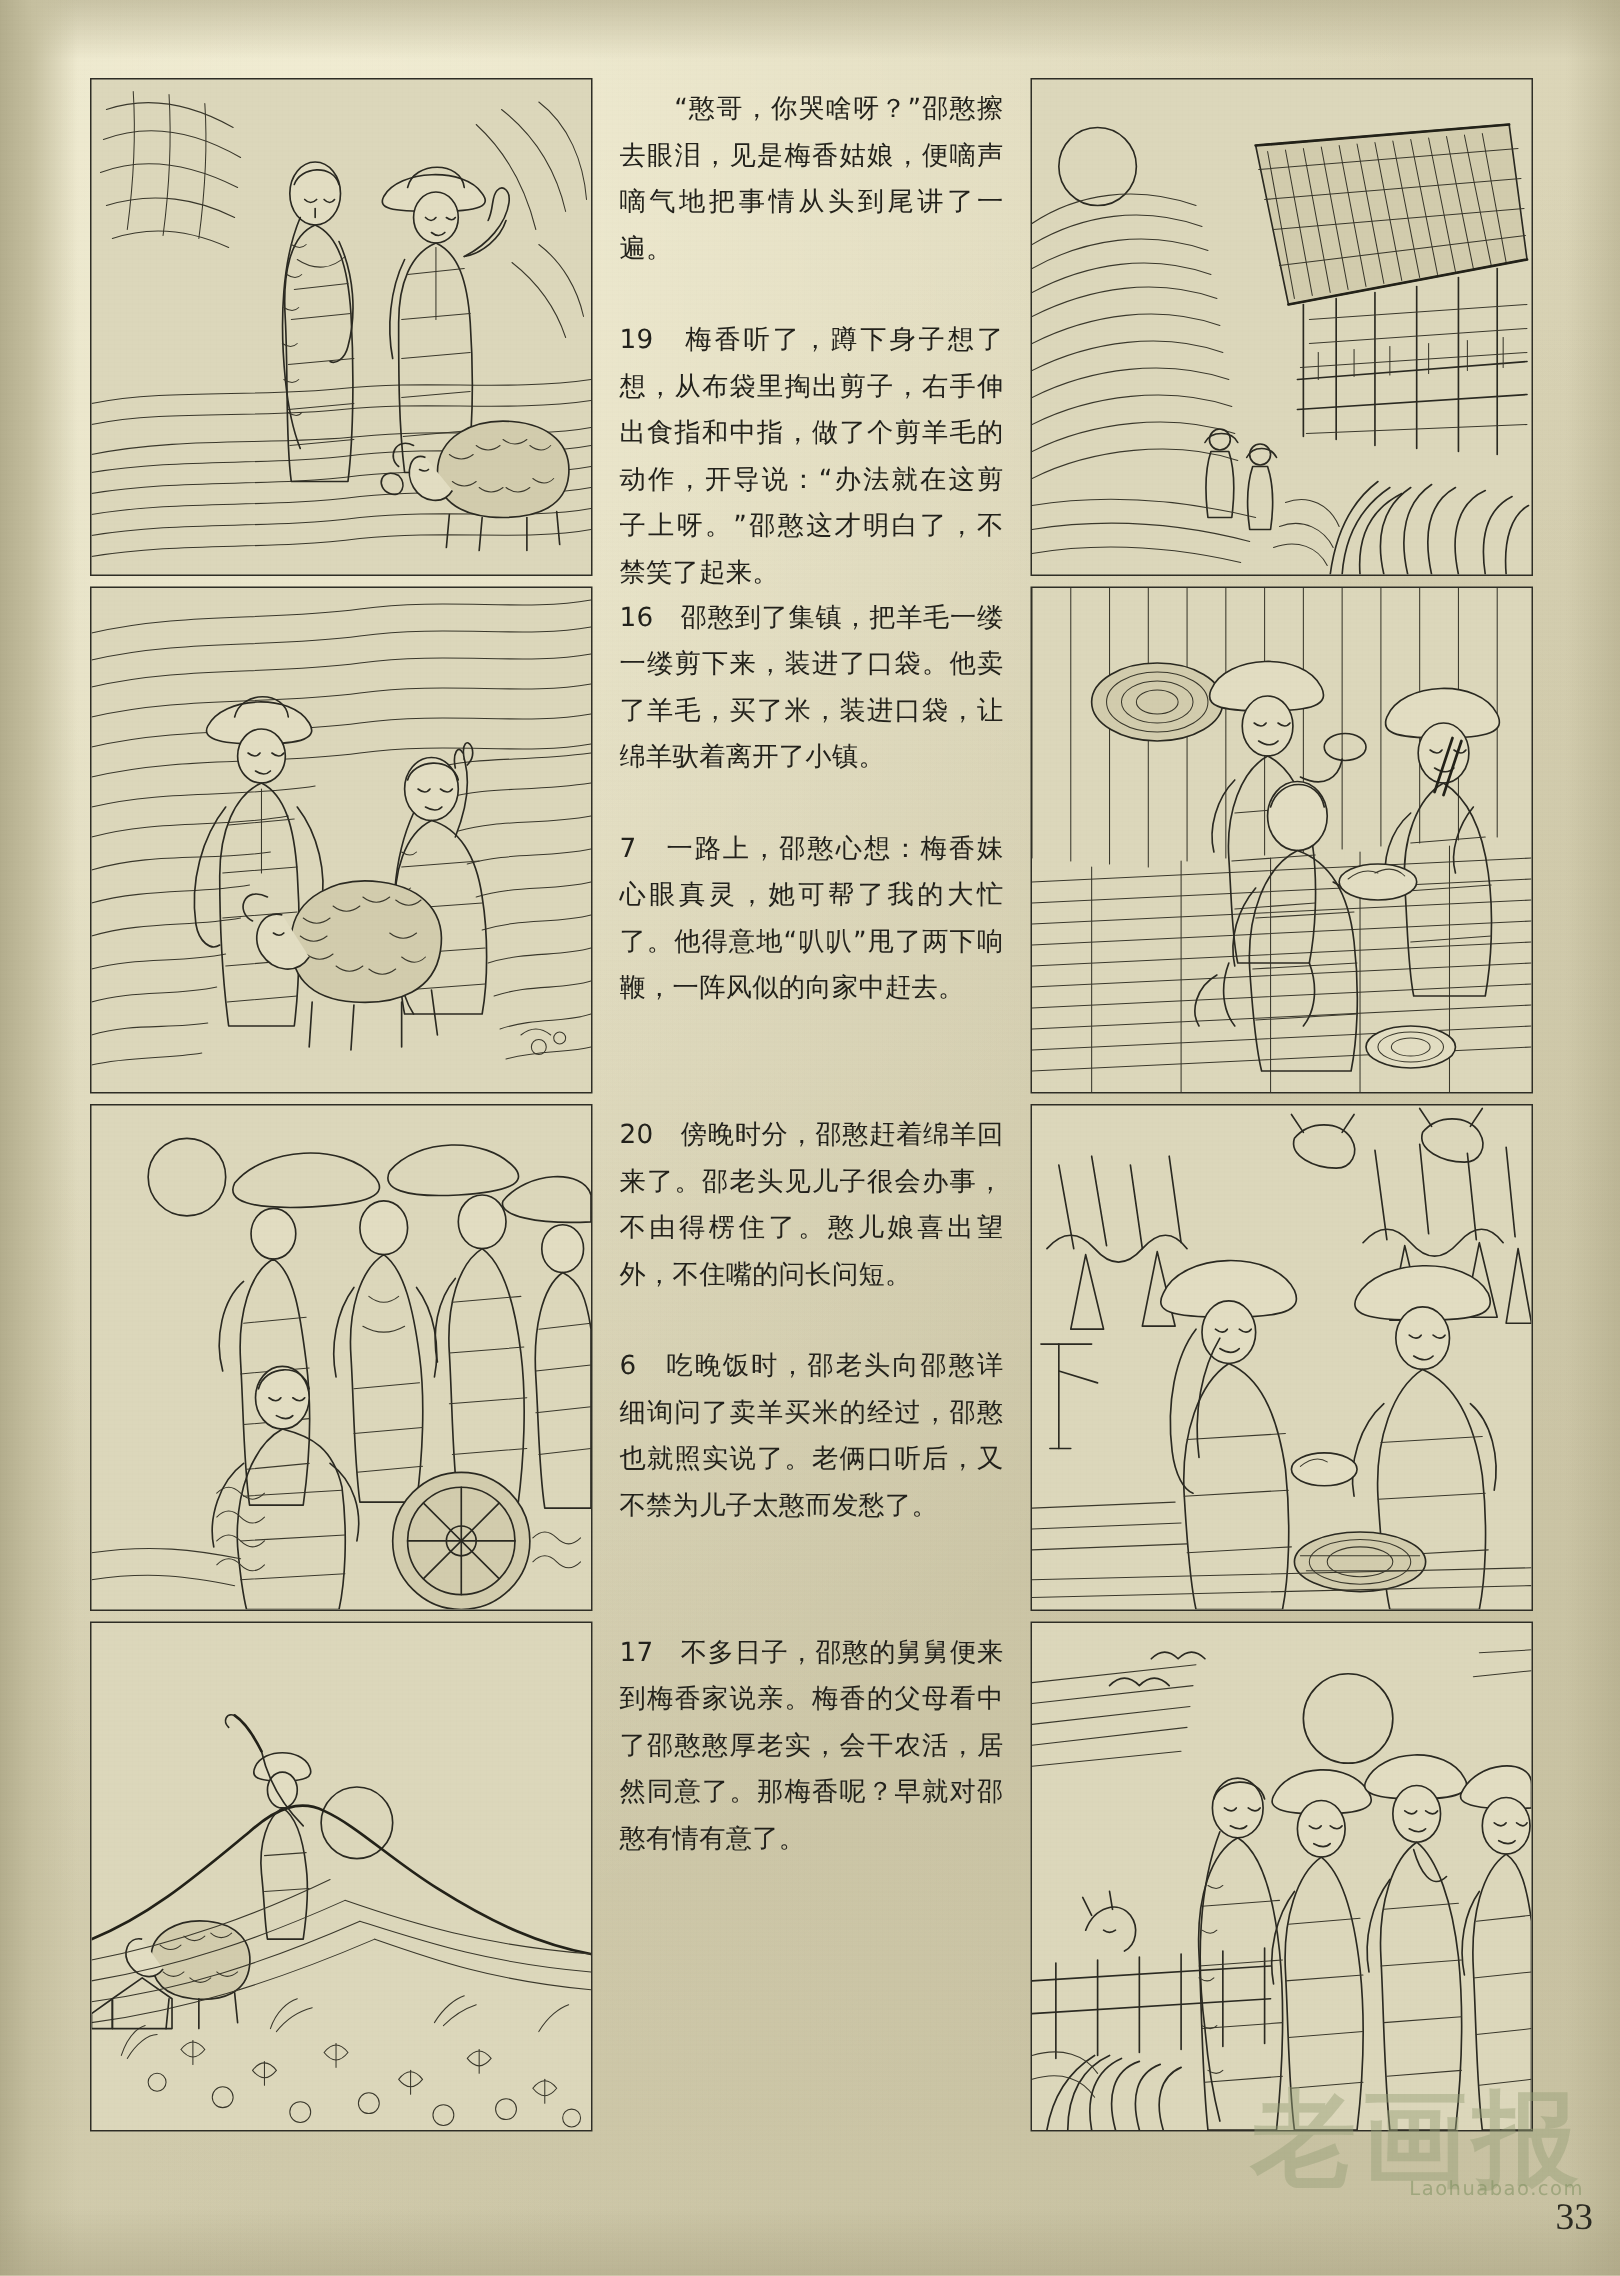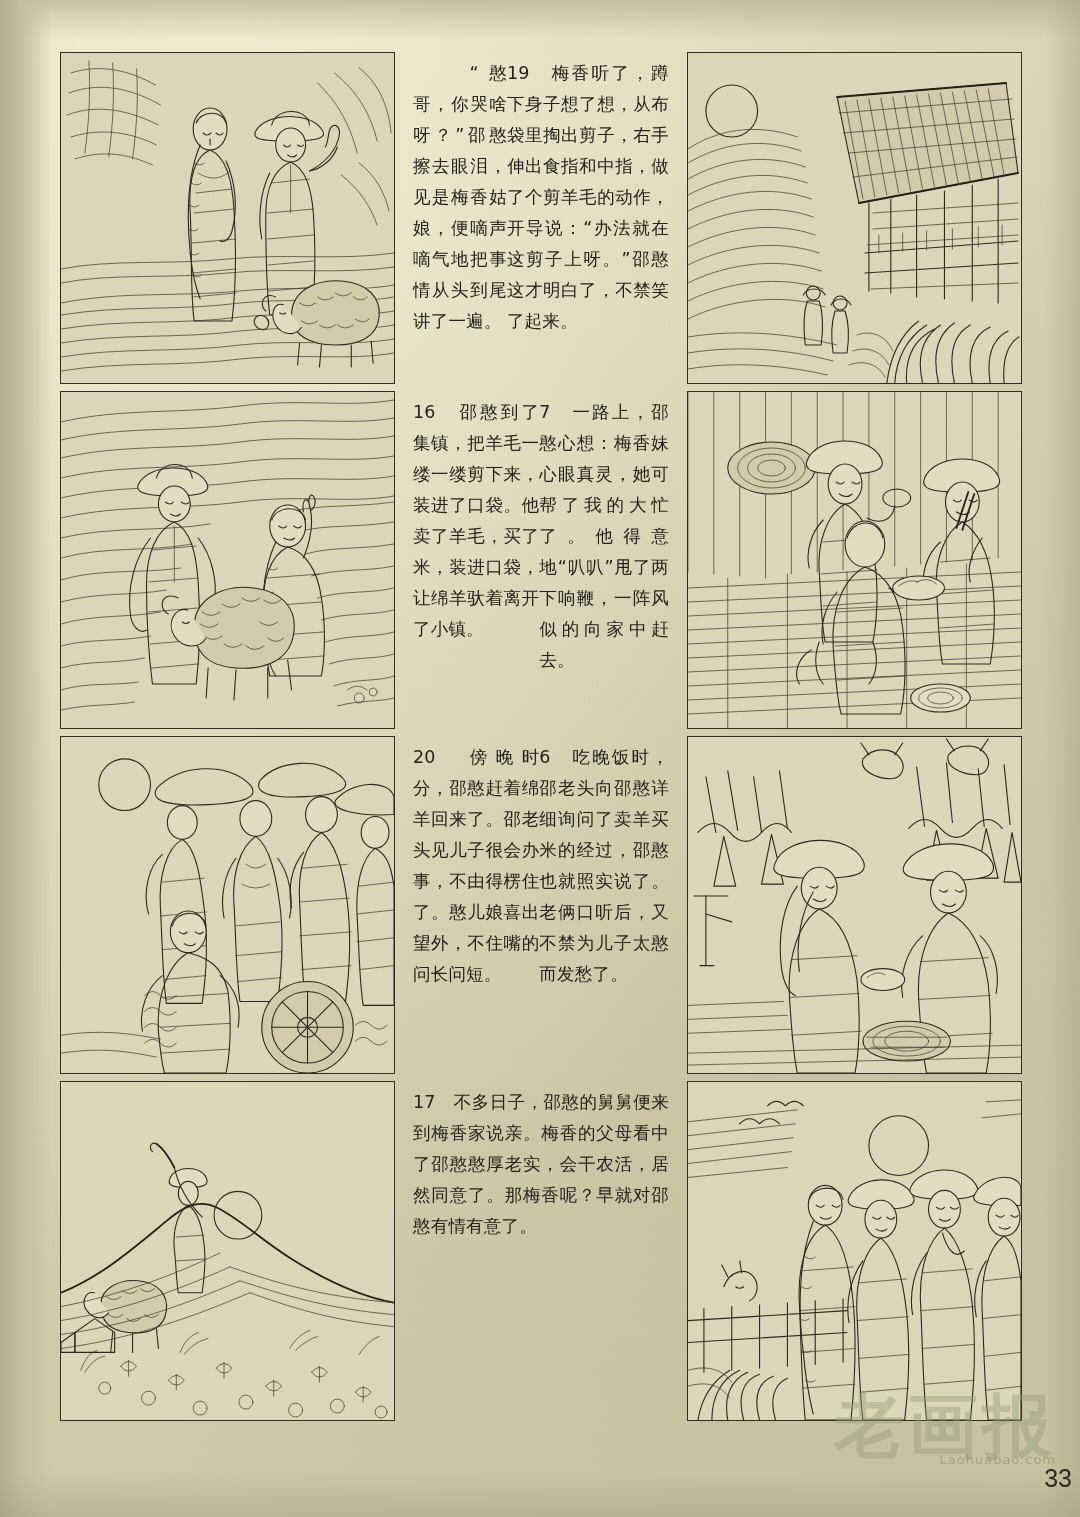--- a/index.html
+++ b/index.html
@@ -83,41 +83,41 @@
     position: relative;
     overflow: hidden;
   }
   .panel-left { margin-right: 10px; }
   .panel-right { margin-left: 10px; }
 
   .text-col {
     padding: 6px 8px 0 8px;
     box-sizing: border-box;
     display: flex;
-    flex-direction: row;
+    flex-direction: column;
     justify-content: flex-start;
   }
   .para {
     font-family: "DejaVu Sans", sans-serif;
     font-size: 17.5px;
     line-height: 31px;
     color: #23221c;
     letter-spacing: 0.2px;
     text-align: justify;
     margin-bottom: 30px;
     white-space: pre-wrap;
   }
 
   .folio {
     position: absolute;
-    right: 8px;
+    right: 18px;
     bottom: 24px;
     font-size: 25px;
     color: #2c2b22;
-    font-family: Liberation Sans, sans-serif;
+    font-family: Liberation Serif, serif;
   }
 
   
   .watermark {
     position: absolute;
     right: 24px;
     bottom: 50px;
     text-align: right;
     pointer-events: none;
   }

